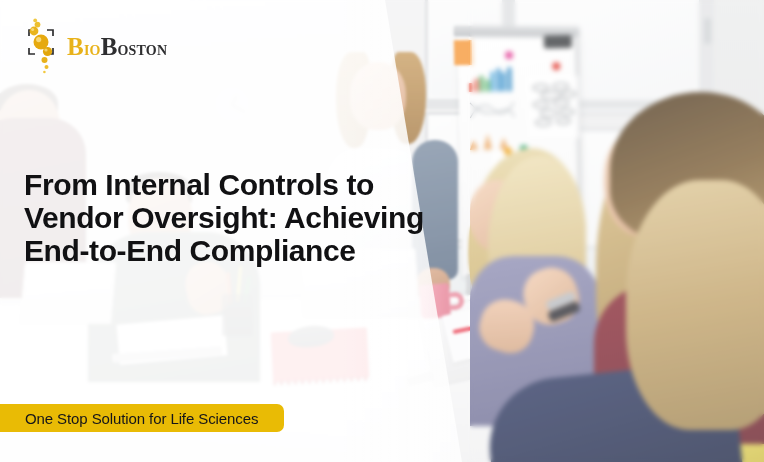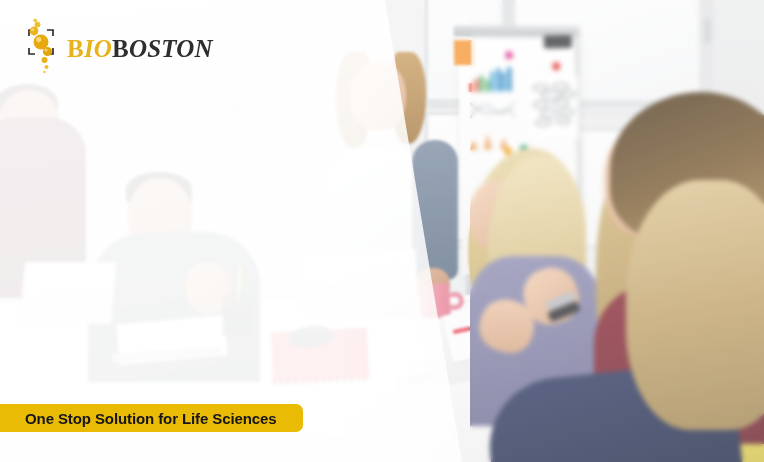--- a/index.html
+++ b/index.html
@@ -420,21 +420,21 @@
   .logo-mark{
     position:relative; width:34px; height:56px; flex:none;
   }
   .logo-wordmark{ position:relative; top:2px; }
   .wm-line1{
     font-family:"Liberation Serif", serif;
     font-weight:700; font-size:25px; line-height:25px;
     letter-spacing:.2px; white-space:nowrap;
   }
   .wm-line1 .cap{ font-size:25px; }
-  .wm-line1 .sm{ font-size:25px;font-style:italic; }
+  .wm-line1 .sm{ font-size:14px; }
   .wm-gold{ color:#e8b21a; }
   .wm-dark{ color:#2e2e30; }
   .wm-line2{
     font-family:"Liberation Serif", serif;
     font-weight:700; font-size:14px; line-height:16px;
     letter-spacing:3.1px; color:#2e2e30;
     margin-top:1px; white-space:nowrap;
   }
 
   .headline{
@@ -450,21 +450,21 @@
   .tagline-bar{
     position:absolute; left:-4px; top:404px;
     height:28px;
     padding:0 26px 0 29px;
     display:flex; align-items:center;
     background:#e9bb05;
     border-radius:0 7px 7px 0;
   }
   .tagline-text{
     font-family:"Liberation Sans", sans-serif;
-    font-weight:700; font-size:15px; letter-spacing:-.1px;
+    font-weight:400; font-size:15px; letter-spacing:-.1px;
     color:#15151a; white-space:nowrap;text-align:right;
   }
 </style>
 </head>
 <body>
 
 <div class="banner-root">
 
   <div class="photo">
     <div class="wall"></div>
@@ -659,18 +659,19 @@
         <circle cx="20.5" cy="42" r="3" fill="#e8b11c"></circle>
         <circle cx="22.5" cy="49" r="2" fill="#eebc2c"></circle>
         <circle cx="20.4" cy="54" r="1.3" fill="#f2c83f"></circle>
       </svg>
     </div>
     <div class="logo-wordmark">
       <div class="wm-line1"><span class="cap wm-gold">B</span><span class="sm wm-gold">IO</span><span class="cap wm-dark">B</span><span class="sm wm-dark">OSTON</span></div>
     </div>
   </div>
 
+  <h1 class="headline">From Internal Controls to Vendor Oversight: Achieving End-to-End Compliance</h1>
 
   <div class="tagline-bar">
     <span class="tagline-text">One Stop Solution for Life Sciences</span>
   </div>
 
 </div>
 
 </body></html>

